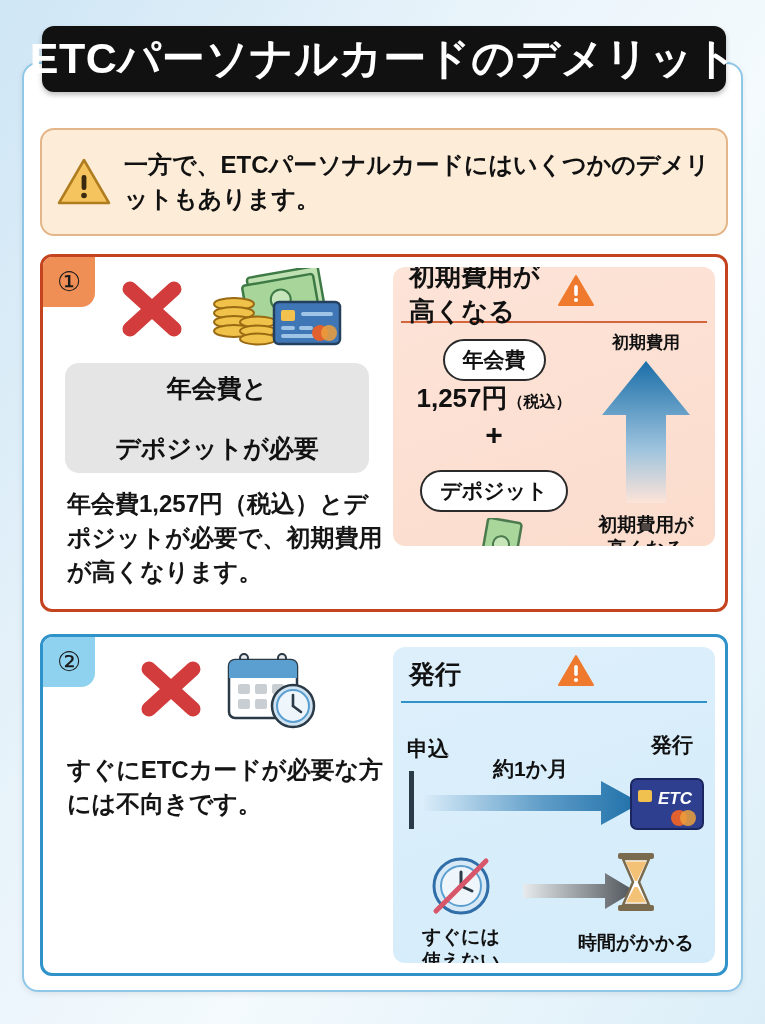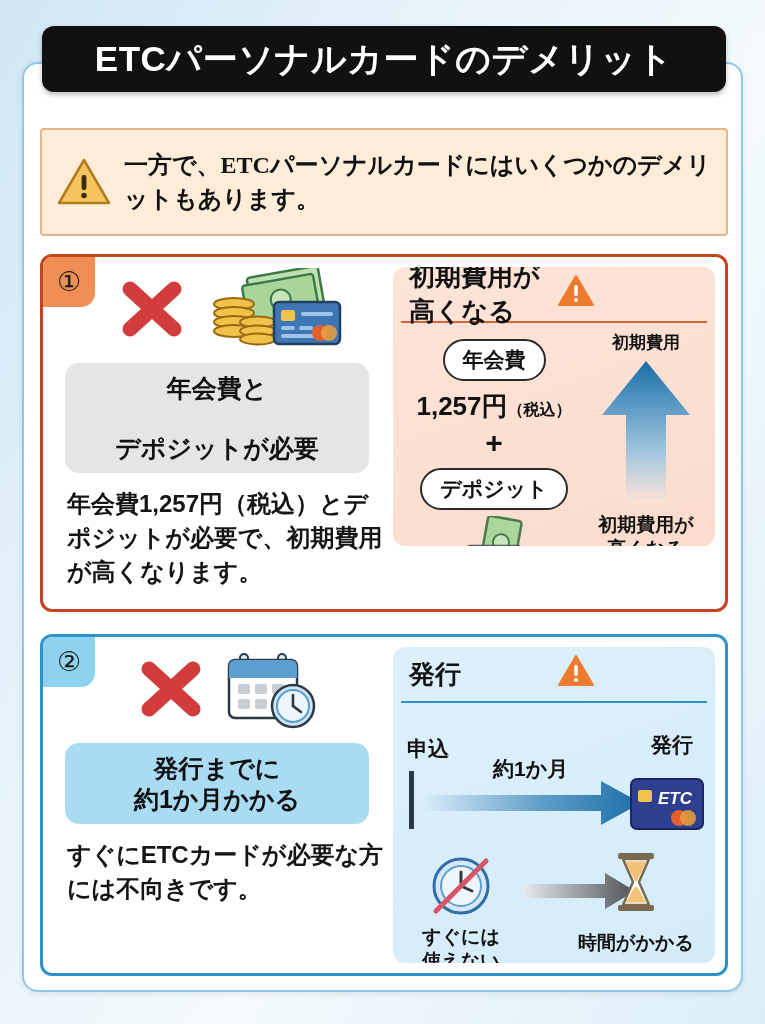--- a/index.html
+++ b/index.html
@@ -27,32 +27,32 @@
   .title-bar {
     position: absolute;
     left: 42px; top: 26px; width: 684px; height: 66px;
     background: #111111;
     border-radius: 12px;
     display: flex; align-items: center; justify-content: center;
     box-shadow: 0 3px 5px rgba(0,0,0,.25);
     z-index: 5;
   }
   .title-bar span {
-    color: #ffffff; font-size: 35px; font-weight: bold;
+    color: #ffffff; font-size: 43px; font-weight: bold;
     letter-spacing: .5px; white-space: nowrap;
   }
 
   
   .intro {
     position: absolute;
     left: 40px; top: 128px; width: 688px; height: 108px;
     background: #fcecd8;
     border: 2px solid #e3b588;
-    border-radius: 4px;
-    display: flex; align-items: center; padding: 0 14px; font-family: Liberation Serif, serif;
+    border-radius: 14px;
+    display: flex; align-items: center; padding: 0 14px;
   }
   .intro-text {
     font-size: 24px; font-weight: bold; color: #111; line-height: 1.42;
     margin-left: 12px;
   }
 
   
   .warn-tri { display: block; }
 
   
@@ -223,25 +223,25 @@
           <circle cx="19" cy="26" r="2.1" fill="#fff"></circle>
         </svg>
       </span>
     </div>
     <div class="rp-rule rule-orange"></div>
 
     <div style="position:relative;height:278px;padding-left:40px;">
 
       <div style="position:absolute;left:8px;top:16px;width:186px;text-align:center;">
         <div class="pill">年会費</div>
-        <div class="price" style="margin-top:8px;">
+        <div class="price" style="">
           <span>1,257円</span><small>（税込）</small>
         </div>
         <div class="plus" style="margin-top:4px;">+</div>
-        <div class="pill" style="margin-top:10px;">デポジット</div>
+        <div class="pill" style="margin-top:20px;">デポジット</div>
         <div style="margin-top:6px;">
           <svg width="108" height="82" viewBox="0 0 108 82">
             <g transform="rotate(10 60 26)">
               <rect x="44" y="2" width="34" height="48" rx="3" fill="#a9d79b" stroke="#4b7a4f" stroke-width="2.5"></rect>
               <circle cx="61" cy="26" r="8" fill="#c6e6ba" stroke="#4b7a4f" stroke-width="2"></circle>
             </g>
             <path d="M22 38 L86 38 L92 78 L16 78 Z" fill="#b9bdc2" stroke="#555b61" stroke-width="2.5" stroke-linejoin="round"></path>
             <rect x="28" y="30" width="52" height="12" rx="2" fill="#cdd1d5" stroke="#555b61" stroke-width="2.5"></rect>
             <rect x="38" y="52" width="32" height="9" rx="4.5" fill="#f1f3f4" stroke="#555b61" stroke-width="2"></rect>
           </svg>
@@ -303,24 +303,20 @@
           <circle cx="72" cy="60" r="21" fill="#cfe3f2" stroke="#2b3a47" stroke-width="2.5"></circle>
           <circle cx="72" cy="60" r="16" fill="#eef5fb" stroke="#5b9fd0" stroke-width="2"></circle>
           <g stroke="#2b3a47" stroke-width="2.6" stroke-linecap="round">
             <line x1="72" y1="60" x2="72" y2="49"></line>
             <line x1="72" y1="60" x2="80" y2="66"></line>
           </g>
         </svg>
       </span>
     </div>
 
-    <div class="banner banner-blue">
-      <div>発行までに</div>
-      <div>約1か月かかる</div>
-    </div>
 
     <div class="body-text">すぐにETCカードが必要な方には不向きです。</div>
   </div>
 
   <div class="right-panel rp-2">
     <div class="rp-head">
       <span>発行</span>
       <span>
         <svg width="38" height="34" viewBox="0 0 38 34">
           <path d="M19 2 L36 31 L2 31 Z" fill="#ef7a2d" stroke="#ef7a2d" stroke-width="2" stroke-linejoin="round"></path>

